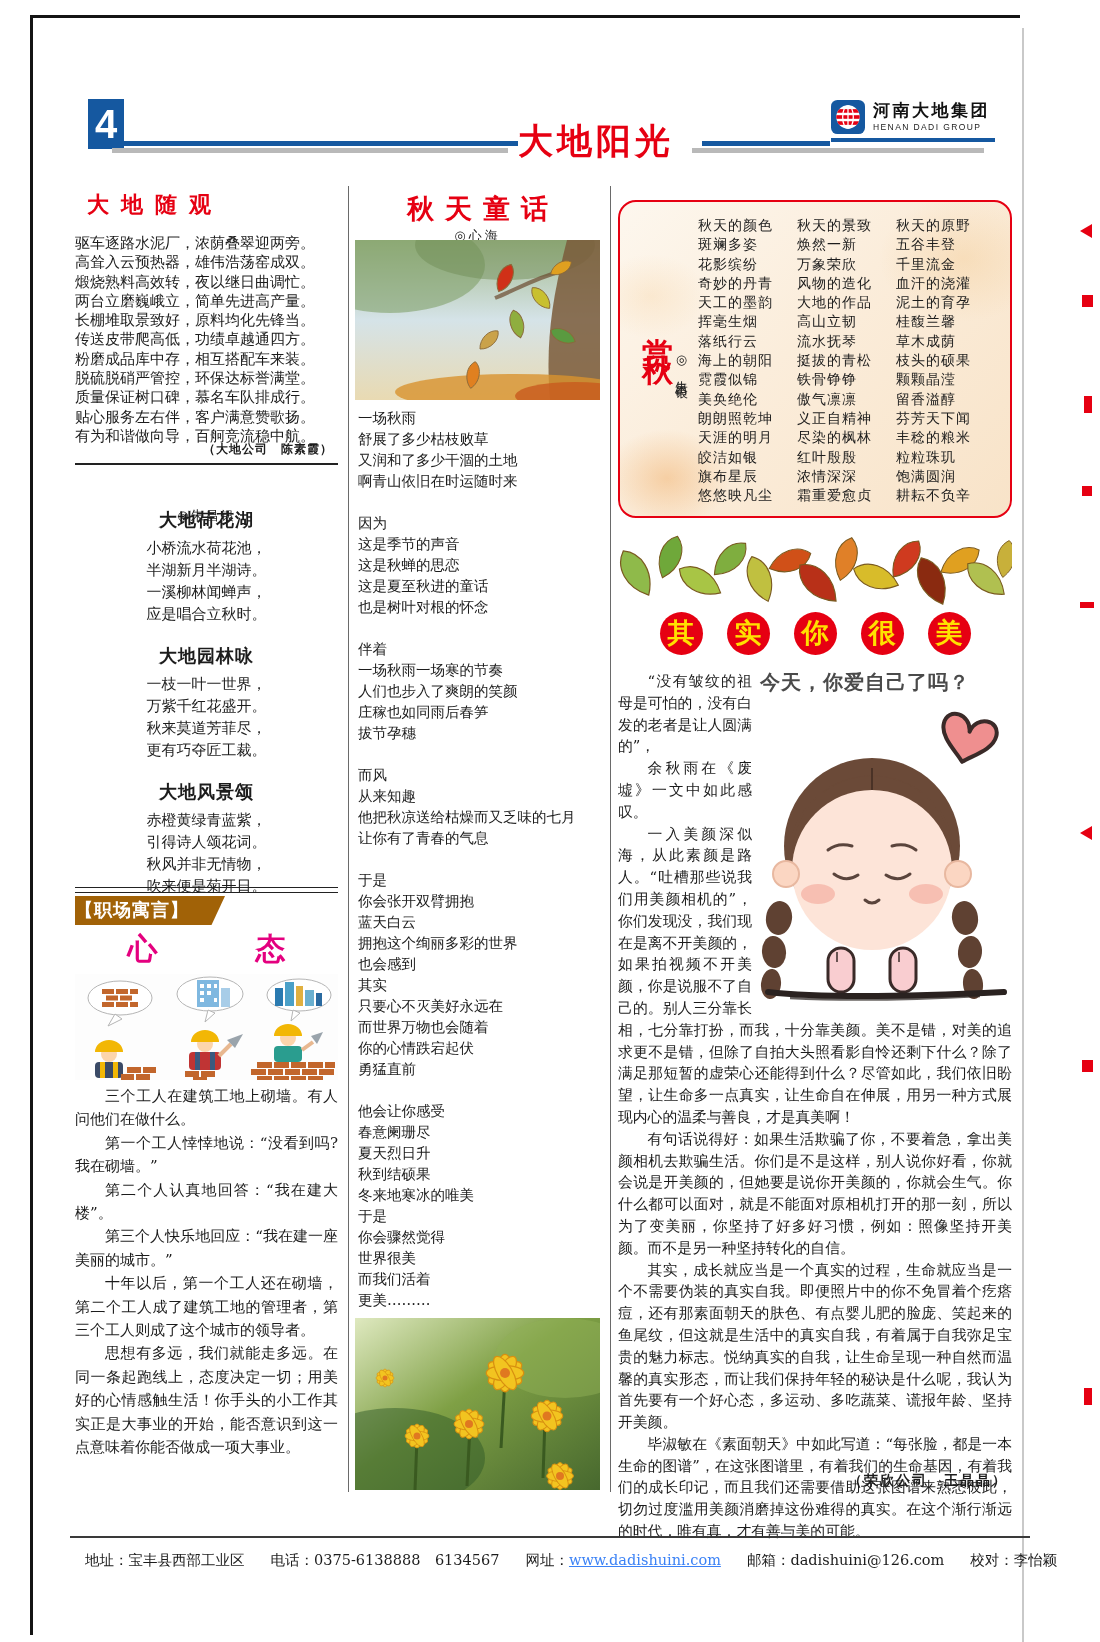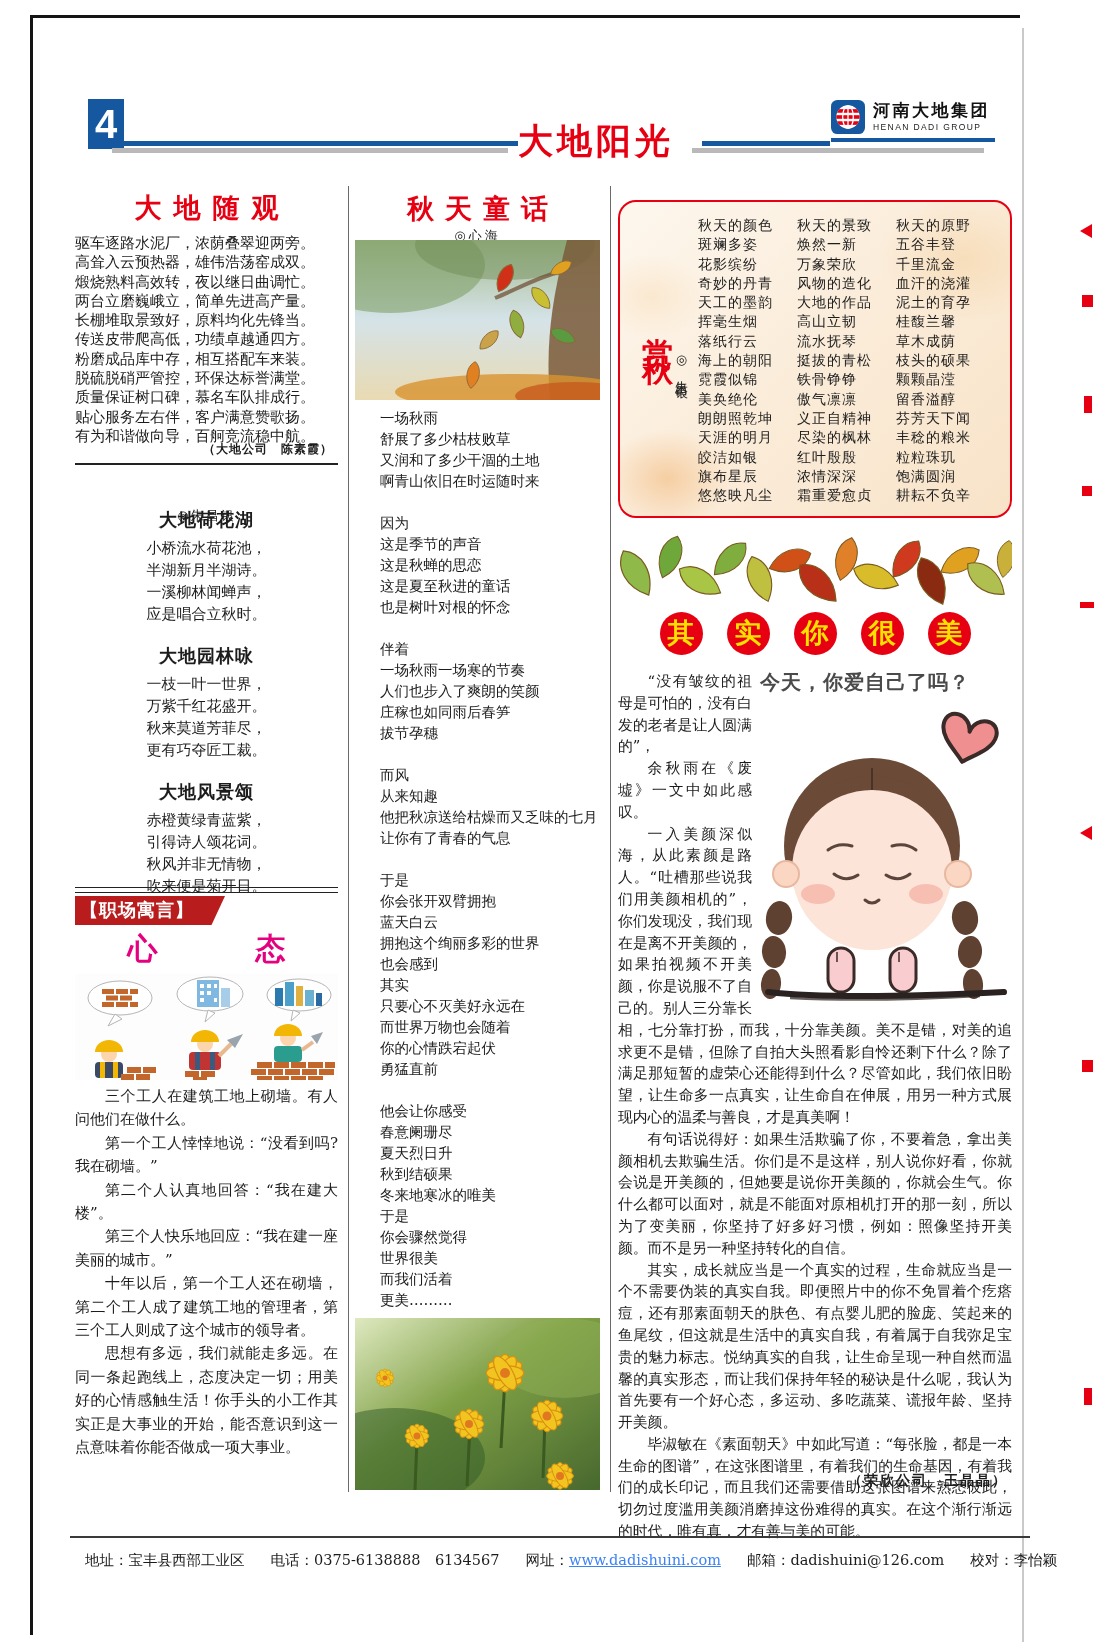--- a/index.html
+++ b/index.html
@@ -30,48 +30,48 @@
   .logo-cn { font-weight:bold; font-size:17px; letter-spacing:2.5px; color:#111; line-height:22px; }
   .logo-en { font-size:8.5px; letter-spacing:1.4px; color:#222; line-height:10px; }
   .logo-bar { margin-top:4px; width:164px; height:4px; background:#1558a0; }
 
   
   .vrule { width:1px; background:#6a6a6a; top:186px; height:1306px; }
   .hrule { left:75px; width:263px; height:2px; background:#222; }
   .hrule-double { left:75px; width:263px; height:6px; border-top:1.5px solid #222; border-bottom:1.5px solid #222; }
 
   
-  .a1-title { left:75px; top:190px; width:263px; text-align:center; color:#e60012;
-              font-weight:bold; font-size:27px; letter-spacing:12px; text-indent:12px; }
+  .a1-title { left:75px; top:190px; width:263px; text-align:left; color:#e60012;
+              font-weight:bold; font-size:22px; letter-spacing:12px; text-indent:12px; }
   .a1-body { left:75px; top:234px; width:263px; font-size:15px; line-height:19.3px;
              white-space:pre-line; text-align:justify; }
   .a1-byline { left:75px; top:441px; width:258px; text-align:right; font-weight:bold; font-size:12px; letter-spacing:1px; }
   .a2-title { left:75px; top:473px; width:263px; text-align:center; color:#e4007f;
               font-weight:bold; font-size:26px; letter-spacing:14px; text-indent:14px; }
   .a2-author { left:75px; top:507px; width:263px; text-align:center; font-size:13px; letter-spacing:2px; }
   .poems { left:75px; top:508px; width:263px; text-align:center; }
   .poem { margin-bottom:19px; }
   .poem-title { font-family:"Liberation Sans","DejaVu Sans",sans-serif; font-weight:bold; font-size:18px; letter-spacing:1px; margin-bottom:5px; }
   .poem-lines { font-size:15px; line-height:22px; white-space:pre-line; }
-  .fable-tag { left:75px; top:896px; width:150px; height:29px; background:#b91c1c; color:#fff;
-               font:bold 18px/29px "Liberation Sans",sans-serif; padding-left:5px; letter-spacing:1px;
+  .fable-tag { left:75px; top:896px; width:150px; height:29px; background:#a16207; color:#fff;
+               font:bold 18px/29px "Liberation Sans",sans-serif; letter-spacing:1px;
                clip-path:polygon(0 0,100% 0,91% 100%,0 100%); }
   .fable-title { left:75px; top:929px; width:263px; text-align:center; color:#e4007f;
                  font-weight:bold; font-size:30px; letter-spacing:34px; text-indent:34px; }
   .workers-box { left:75px; top:974px; width:263px; height:106px; }
   .fable-body { left:75px; top:1085px; width:263px; font-size:15px; line-height:23.4px; text-align:justify; }
   .fable-body p { text-indent:2em; }
 
   
   .m-title { left:355px; top:191px; width:245px; text-align:center; color:#e60012;
              font-weight:bold; font-size:27px; letter-spacing:11px; text-indent:11px; }
   .m-author { left:355px; top:227px; width:245px; text-align:center; font-size:13px; letter-spacing:3px; }
   .m-photo { left:355px; top:240px; width:245px; height:160px; }
   .m-poem { left:358px; top:408px; width:248px; font-size:14.5px; line-height:21px; }
-  .stanza { white-space:pre-line; margin-bottom:21px;margin-left:22px; }
+  .stanza { white-space:pre-line; margin-bottom:21px; }
   .m-flower { left:355px; top:1318px; width:245px; height:172px; }
 
   
   .sq-box { left:618px; top:200px; width:394px; height:318px; border:2.5px solid #e60012; border-radius:18px;
             background:
               radial-gradient(90px 70px at 12% 88%, rgba(236,150,60,.35), rgba(236,150,60,0) 70%),
               radial-gradient(120px 90px at 88% 18%, rgba(240,190,120,.30), rgba(240,190,120,0) 70%),
               radial-gradient(80px 60px at 8% 30%, rgba(245,200,140,.25), rgba(245,200,140,0) 70%),
               linear-gradient(135deg,#fdf7ee 0%,#fbeddb 45%,#f8e3c8 100%); }
   .sq-title { position:absolute; left:16px; top:112px; writing-mode:vertical-rl; color:#e60012;

